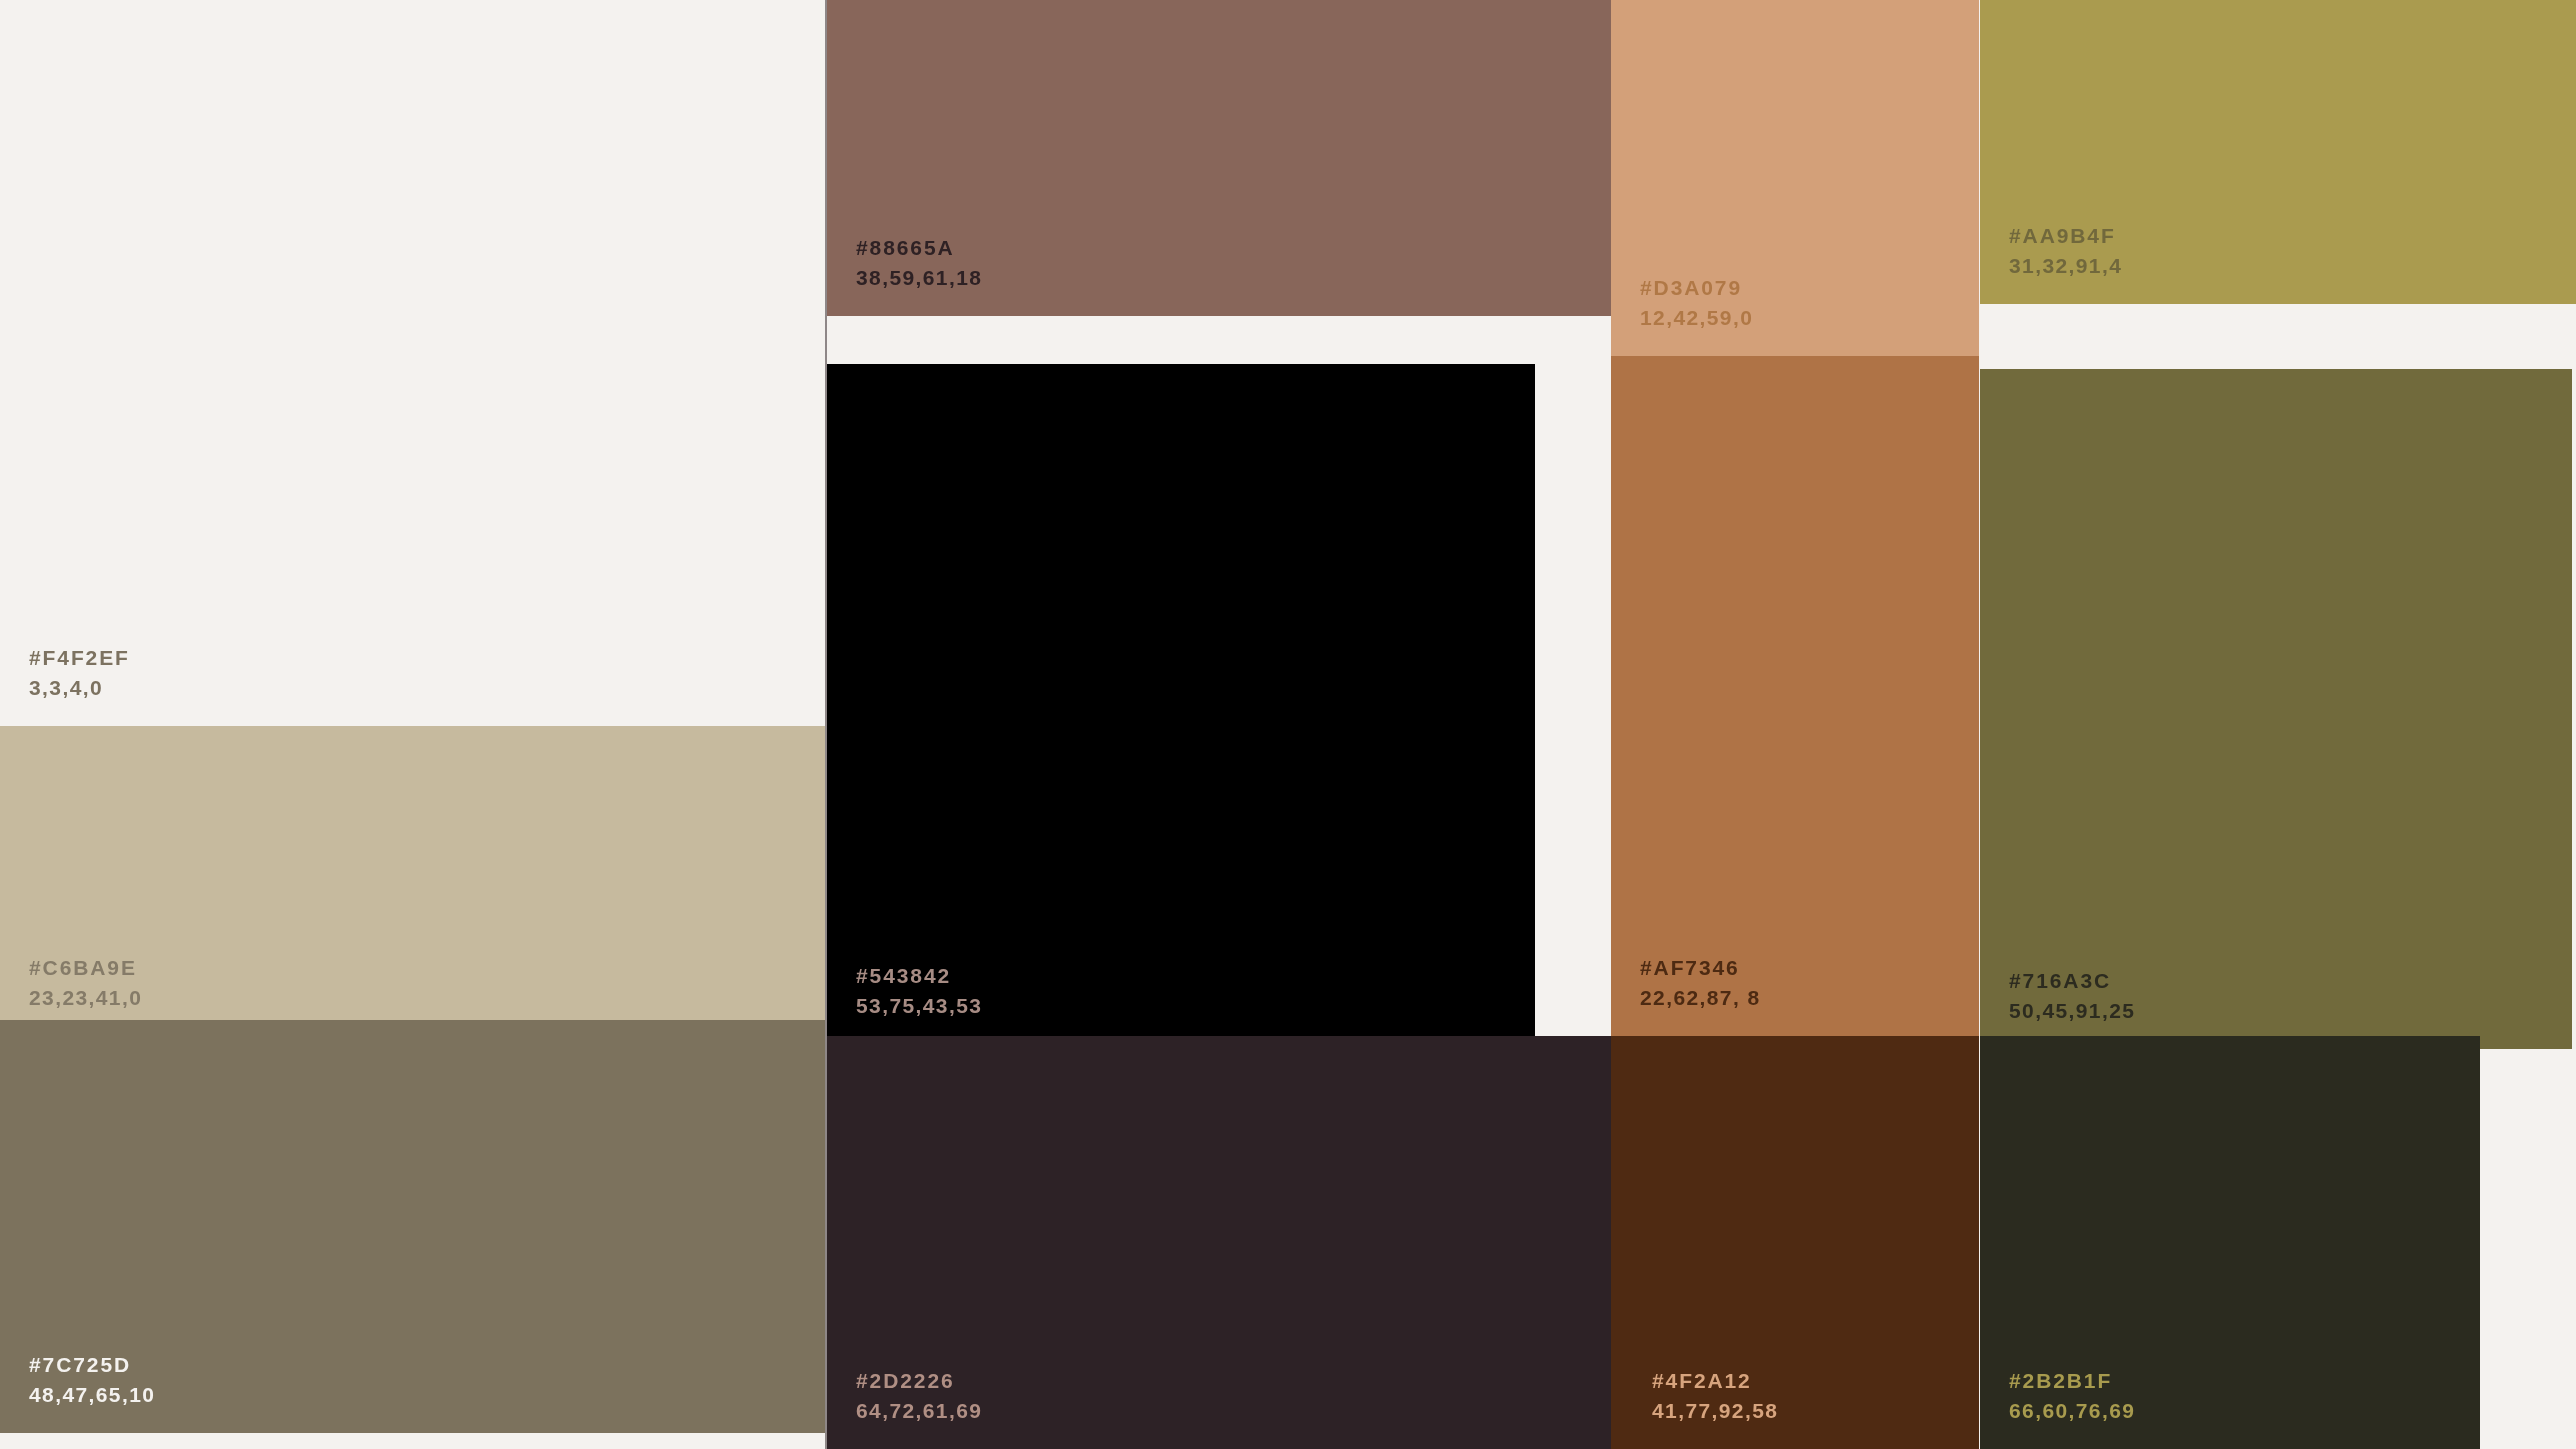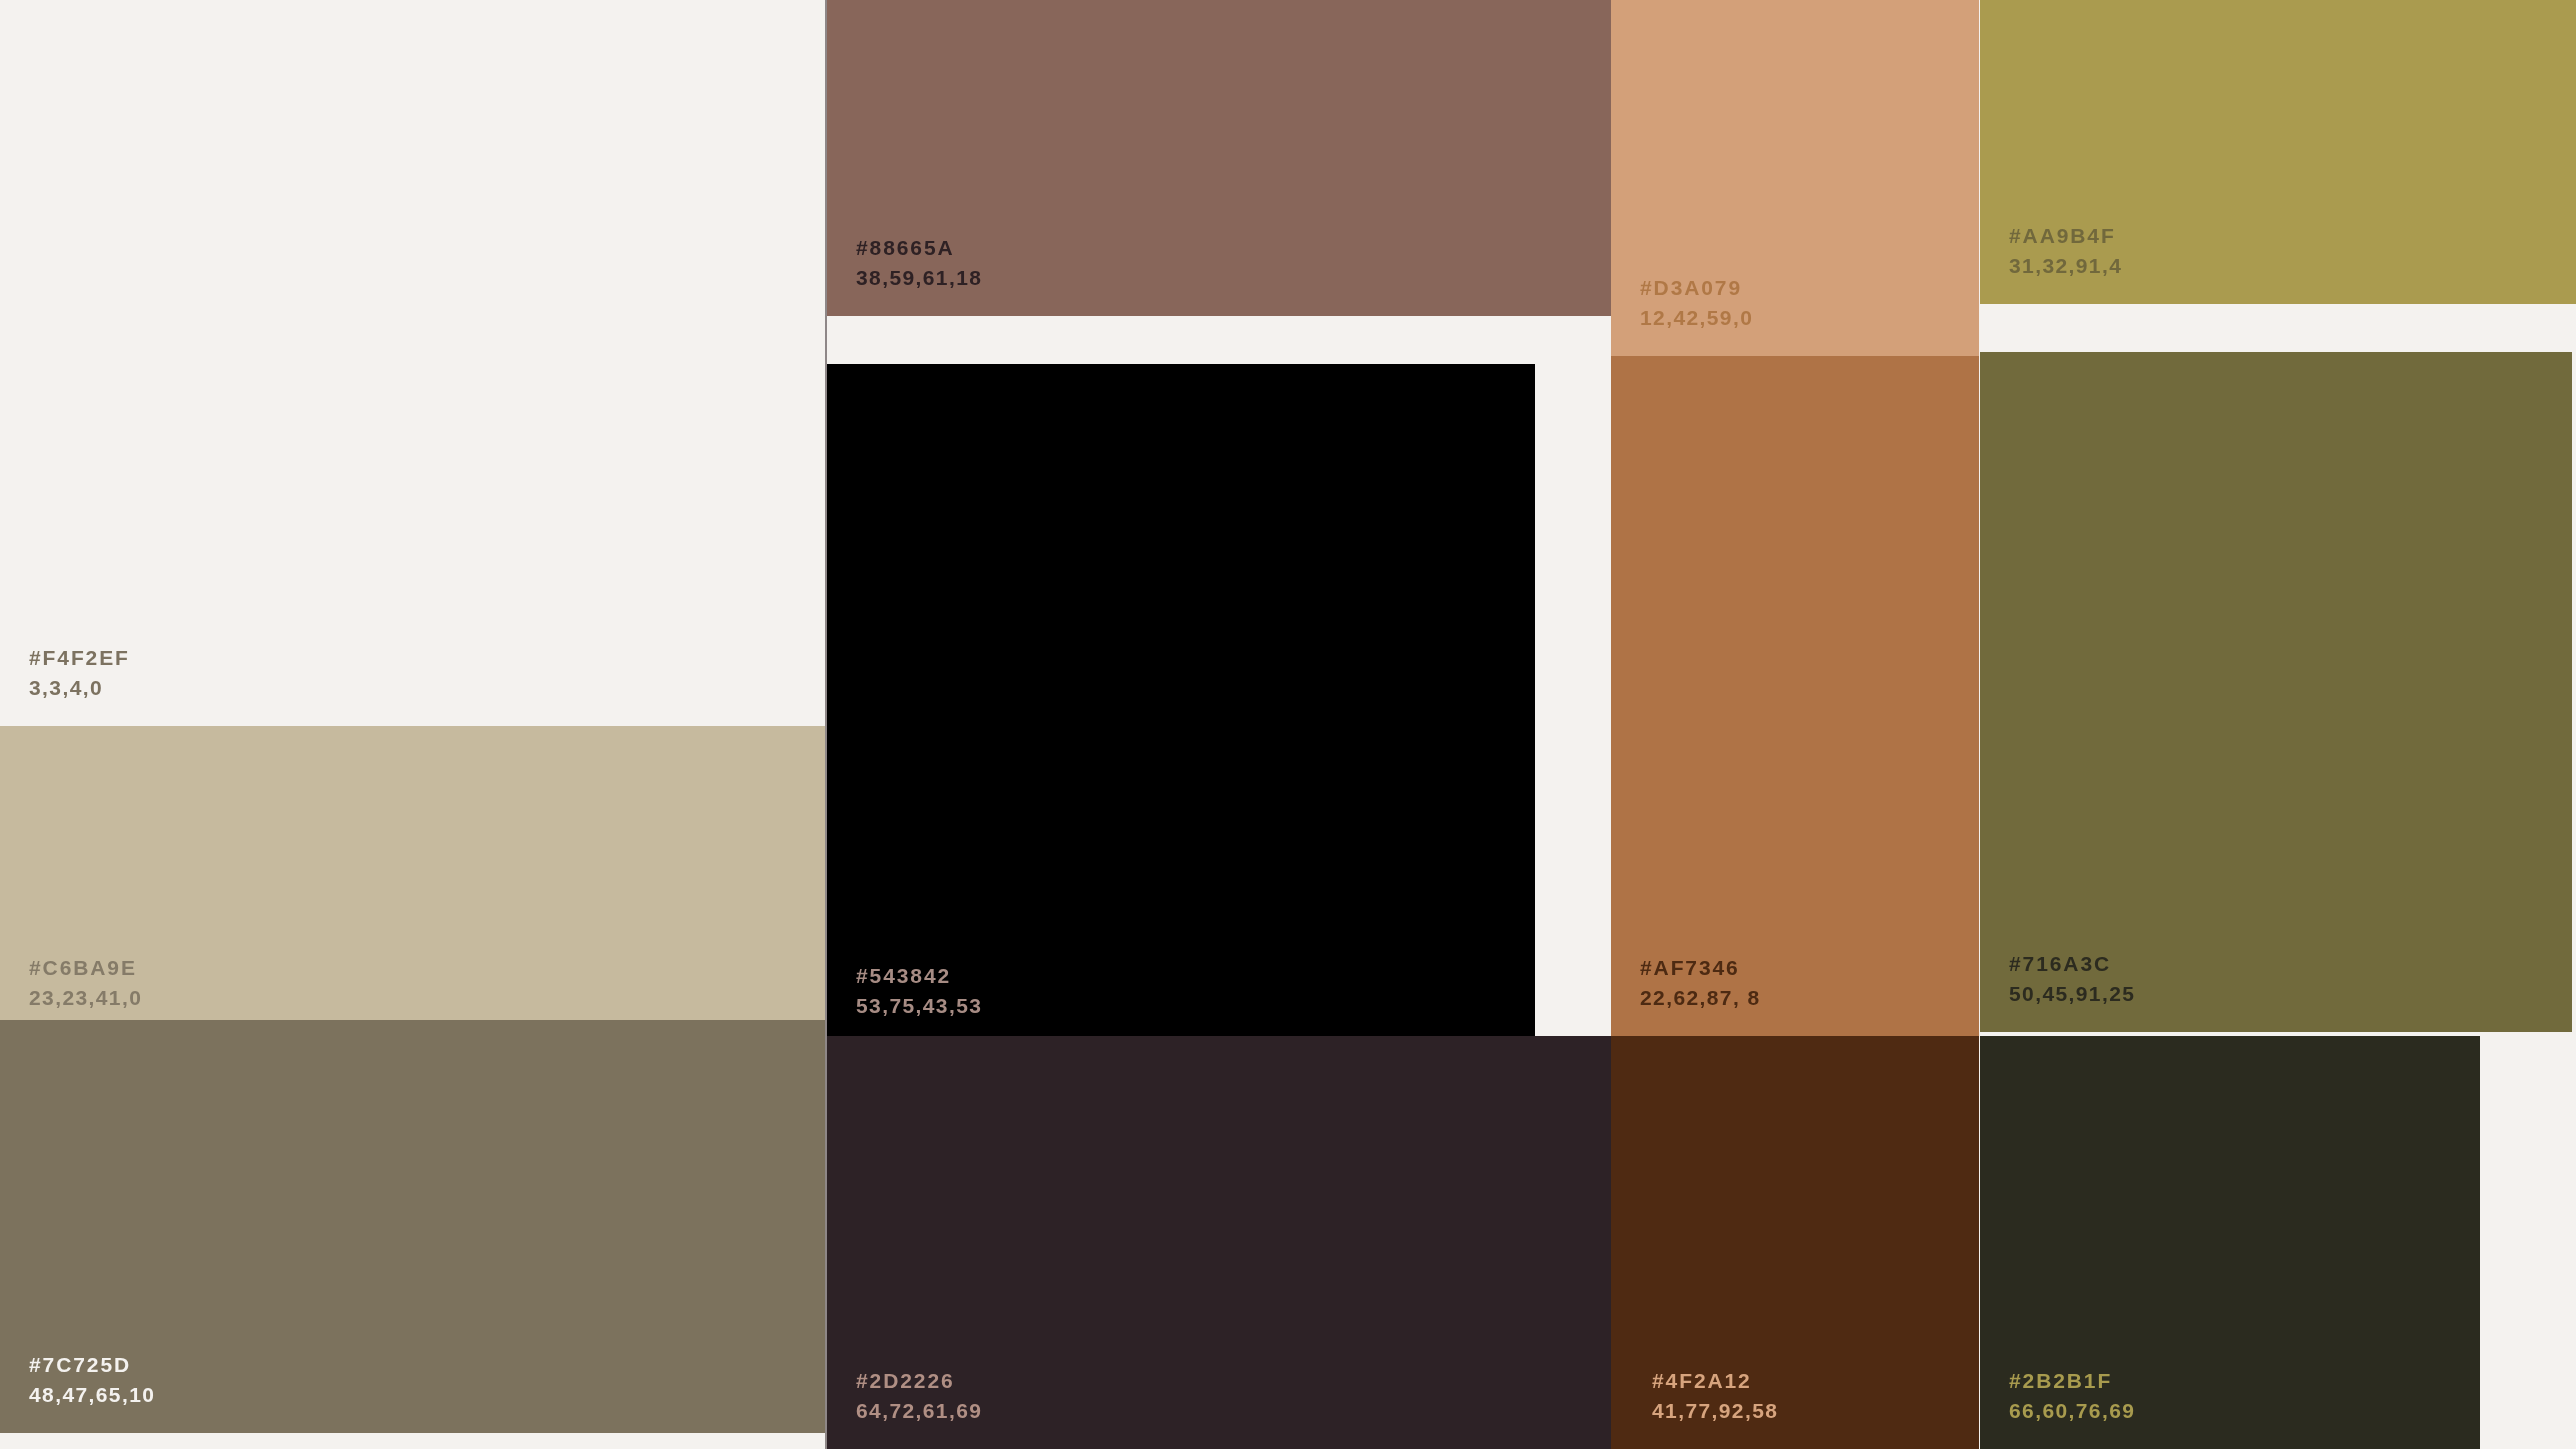--- a/index.html
+++ b/index.html
@@ -84,21 +84,21 @@
     </div>
     <div class="swatch" style="left: 1611px; top: 356px; width: 368px; height: 680px; background: rgb(175, 115, 70);">
       <div class="swatch-label" style="color: rgb(77, 42, 18);"><span class="swatch-hex">#AF7346</span><span class="swatch-cmyk">22,62,87, 8</span></div>
     </div>
     <div class="swatch" style="left: 1611px; top: 1036px; width: 368px; height: 413px; background: rgb(79, 42, 18);">
       <div class="swatch-label" style="color: rgb(215, 164, 126); margin-left: 12px;"><span class="swatch-hex">#4F2A12</span><span class="swatch-cmyk">41,77,92,58</span></div>
     </div>
     <div class="swatch" style="left: 1980px; top: 0px; width: 596px; height: 304px; background: rgb(170, 155, 79);">
       <div class="swatch-label" style="color: rgb(113, 104, 60);"><span class="swatch-hex">#AA9B4F</span><span class="swatch-cmyk">31,32,91,4</span></div>
     </div>
-    <div class="swatch" style="left: 1980px; top: 352px; width: 592px; height: 680px; background: rgb(113, 106, 60);">
+    <div class="swatch" style="left: 1980px; top: 369px; width: 592px; height: 680px; background: rgb(113, 106, 60);">
       <div class="swatch-label" style="color: rgb(44, 43, 31);"><span class="swatch-hex">#716A3C</span><span class="swatch-cmyk">50,45,91,25</span></div>
     </div>
     <div class="swatch" style="left: 1980px; top: 1036px; width: 500px; height: 413px; background: rgb(43, 43, 31);">
       <div class="swatch-label" style="color: rgb(168, 155, 78);"><span class="swatch-hex">#2B2B1F</span><span class="swatch-cmyk">66,60,76,69</span></div>
     </div>
     <div class="divider" style="left: 825px; background: rgb(58, 47, 49);"></div>
   </div>
 
 
 </body></html>

